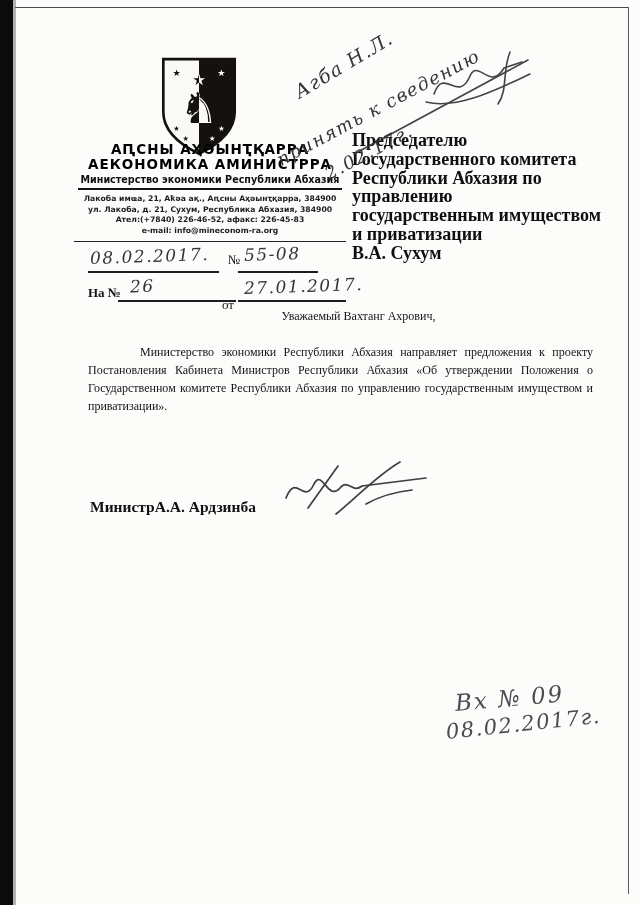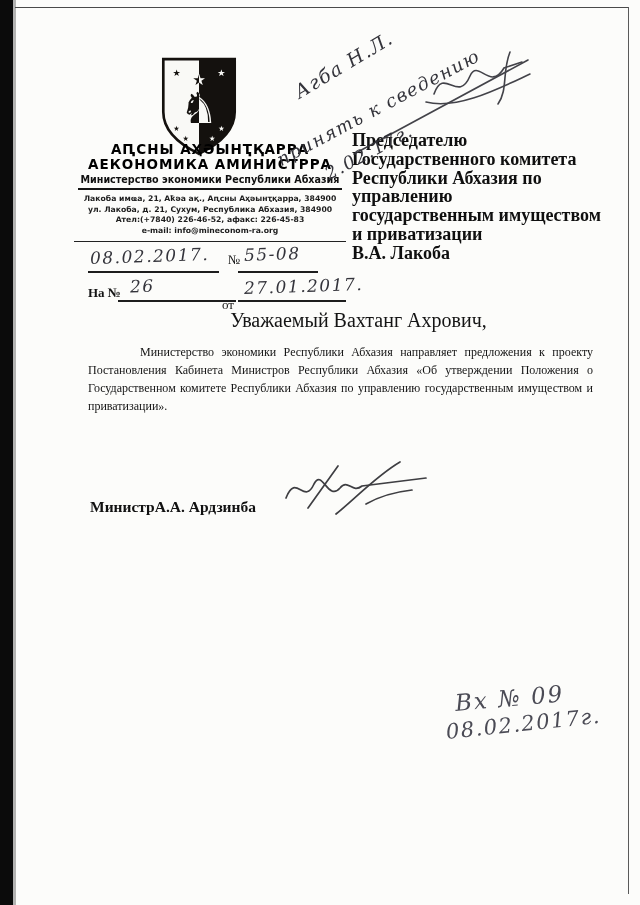--- a/index.html
+++ b/index.html
@@ -35,21 +35,21 @@
   .uline{position:absolute;height:1.5px;background:#1d1d1d;}
 
   .recipient{
     position:absolute;left:352px;top:131px;width:258px;
     font-family:"Liberation Serif",serif;font-weight:bold;
     font-size:18px;line-height:18.8px;color:#0f0f0f;
   }
 
   .salutation{
     position:absolute;left:88px;top:309px;width:505px;
-    font-family:"Liberation Serif",serif;font-size:20px;color:#141414;
+    font-family:"Liberation Serif",serif;font-size:12px;color:#141414;
     text-align:center;padding-left:36px;box-sizing:border-box;
   }
   .body-text{
     position:absolute;left:88px;top:343px;width:505px;
     font-family:Liberation Serif, serif;font-size:12px;line-height:18px;color:#141414;
   }
   .body-text p{margin:0;text-align:justify;text-indent:52px;}
   .body-text p.attach{margin-top:8px;text-align:left;}
 
   .sig-row{
@@ -133,21 +133,21 @@
     <span class="hw" style="left:156px;top:-2px;">27.01.2017.</span>
     <div class="uline" style="left:150px;top:22px;width:108px;"></div>
   </div>
 
   <div class="recipient">
     <div>Председателю</div>
     <div>Государственного комитета</div>
     <div>Республики Абхазия по управлению</div>
     <div>государственным имуществом</div>
     <div>и приватизации</div>
-    <div>В.А. Лакоба</div>
+    <div>В.А. Сухум</div>
   </div>
 
   <span class="hw hw-note res-name">Агба Н.Л.</span>
   <span class="hw hw-note res-text">принять к сведению</span>
   <span class="hw hw-note res-date">2.02.17г.</span>
 
   <svg class="flourish" viewBox="0 0 304 162" aria-hidden="true">
     <g fill="none" stroke="#2f2f36" stroke-width="1.6" stroke-linecap="round" opacity="0.9">
       <path d="M96,116 L270,22"></path>
       <path d="M176,56 C186,28 200,66 212,38 C220,20 232,54 246,30 L264,24"></path>

